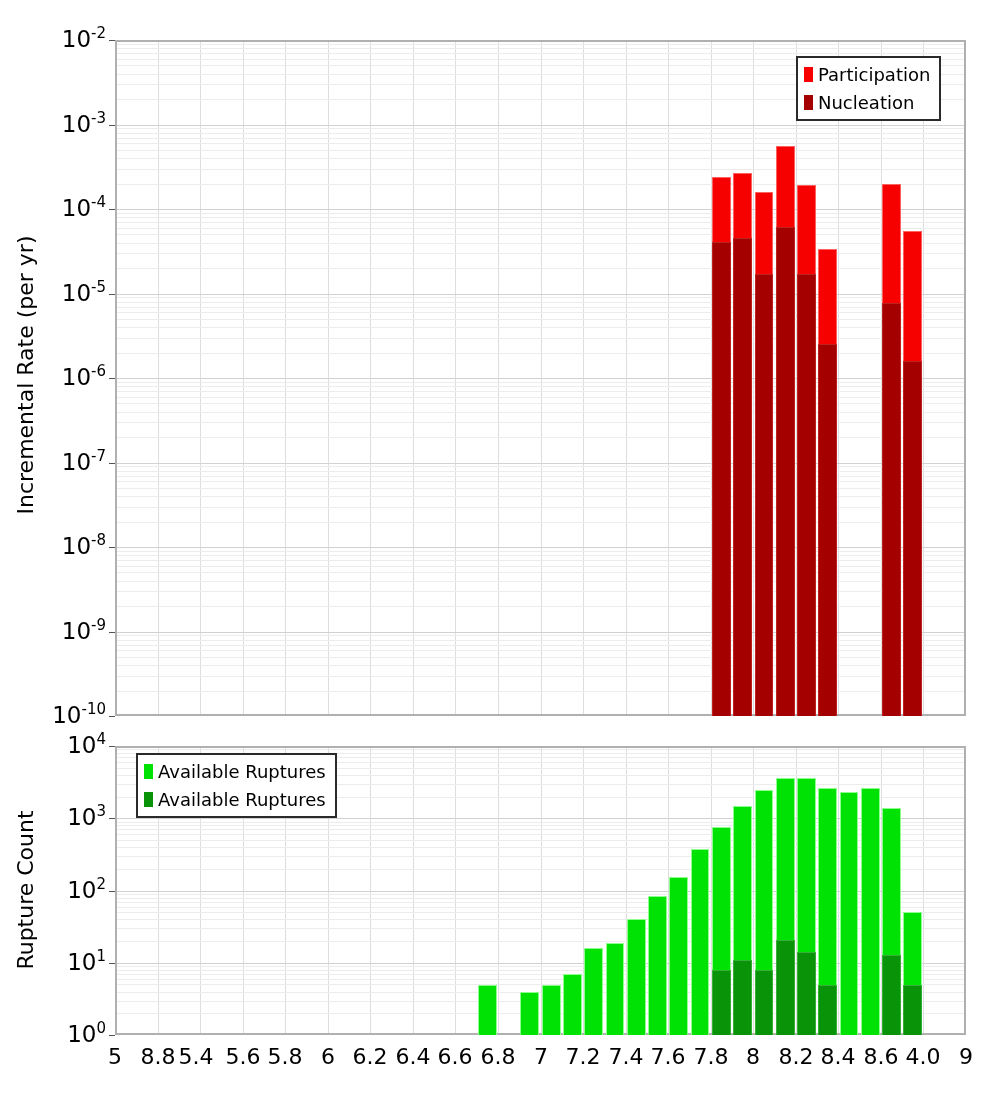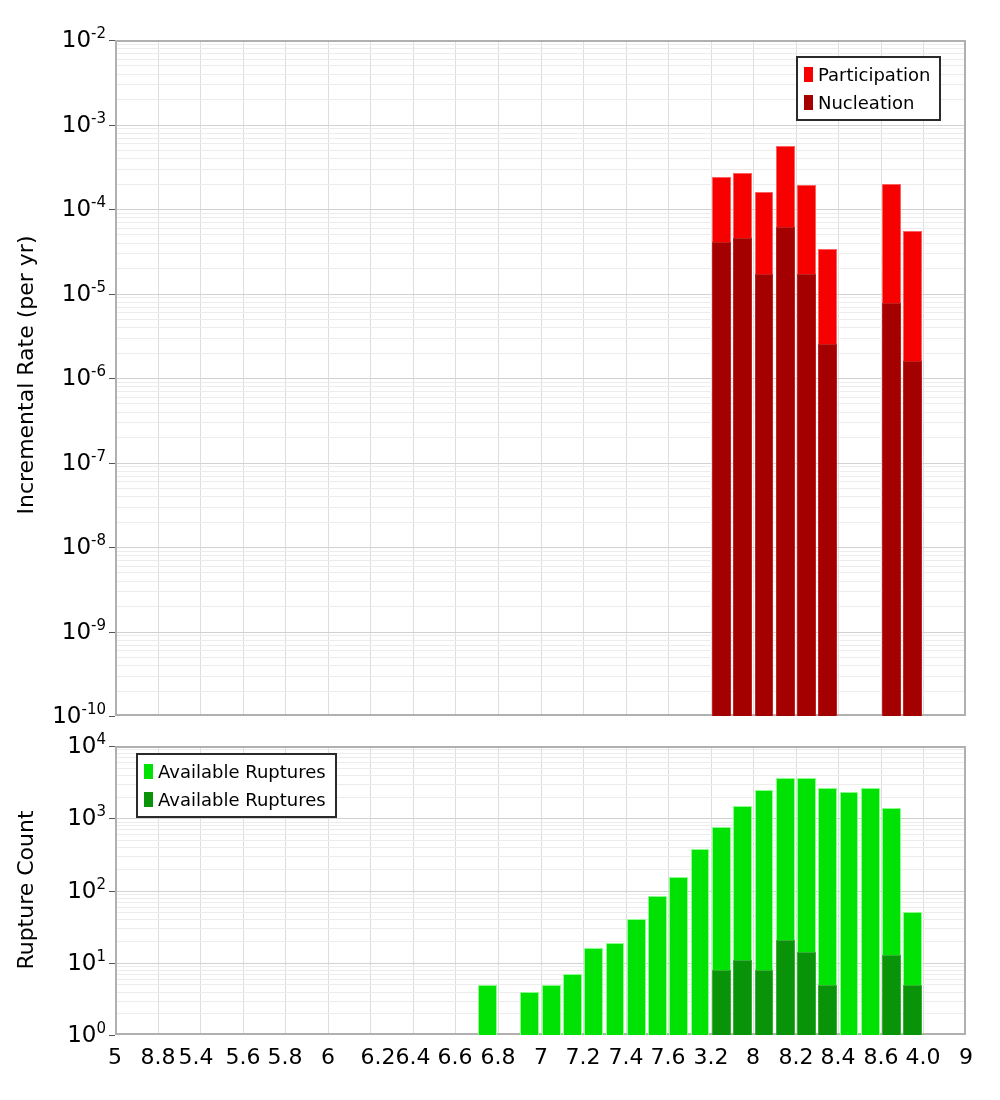--- a/index.html
+++ b/index.html
@@ -280,28 +280,28 @@
     <div class="ytick" style="top: 949px;">10<sup>1</sup></div>
     <div class="ytick-mark" style="left: 109px; top: 963px;"></div>
     <div class="ytick" style="top: 1021px;">10<sup>0</sup></div>
     <div class="ytick-mark" style="left: 109px; top: 1035px;"></div>
     <div class="xtick" style="left: 83px;">5</div>
     <div class="xtick" style="left: 126px;">8.8</div>
     <div class="xtick" style="left: 164px;">5.4</div>
     <div class="xtick" style="left: 211px;">5.6</div>
     <div class="xtick" style="left: 253px;">5.8</div>
     <div class="xtick" style="left: 296px;">6</div>
-    <div class="xtick" style="left: 346px;">6.2</div>
+    <div class="xtick" style="left: 338px;">6.2</div>
     <div class="xtick" style="left: 381px;">6.4</div>
     <div class="xtick" style="left: 423px;">6.6</div>
     <div class="xtick" style="left: 466px;">6.8</div>
     <div class="xtick" style="left: 509px;">7</div>
     <div class="xtick" style="left: 551px;">7.2</div>
     <div class="xtick" style="left: 594px;">7.4</div>
     <div class="xtick" style="left: 636px;">7.6</div>
-    <div class="xtick" style="left: 679px;">3.2</div>
+    <div class="xtick" style="left: 679px;">7.8</div>
     <div class="xtick" style="left: 721px;">8</div>
     <div class="xtick" style="left: 764px;">8.2</div>
     <div class="xtick" style="left: 806px;">8.4</div>
     <div class="xtick" style="left: 849px;">8.6</div>
     <div class="xtick" style="left: 891px;">4.0</div>
     <div class="xtick" style="left: 934px;">9</div>
   </div>
 
 </body></html>

